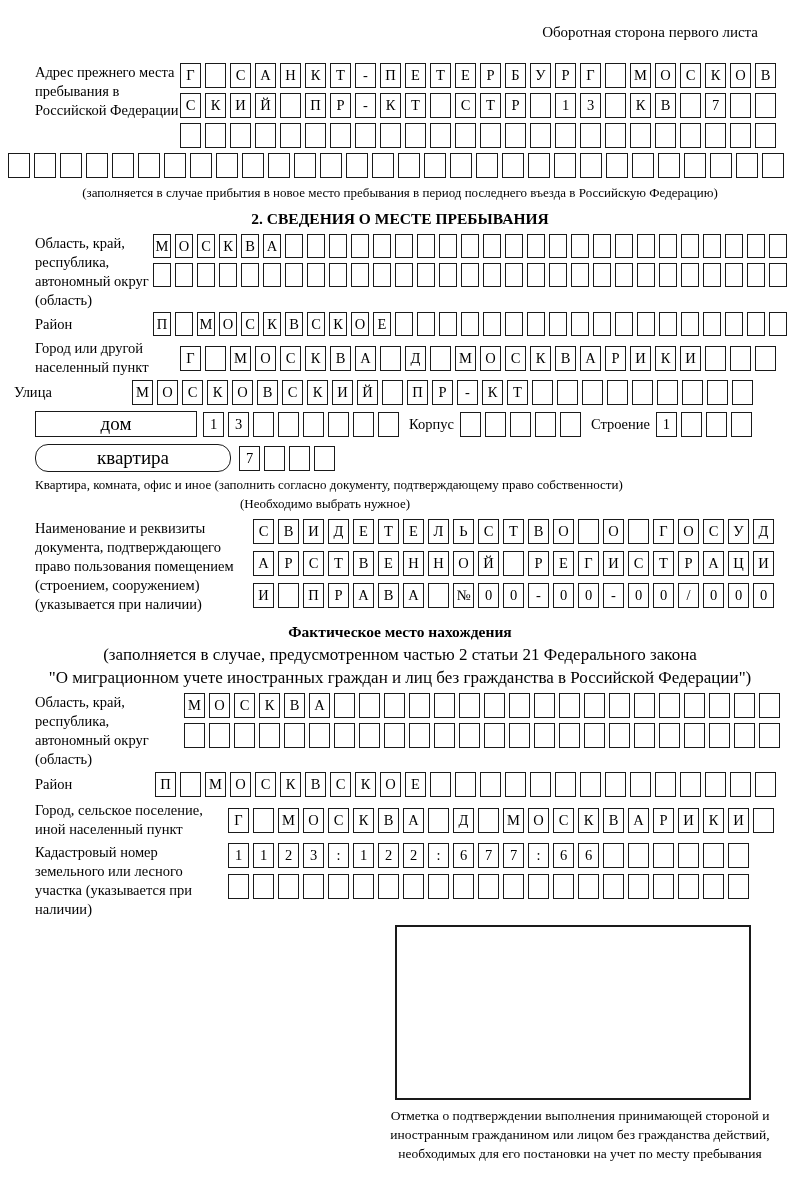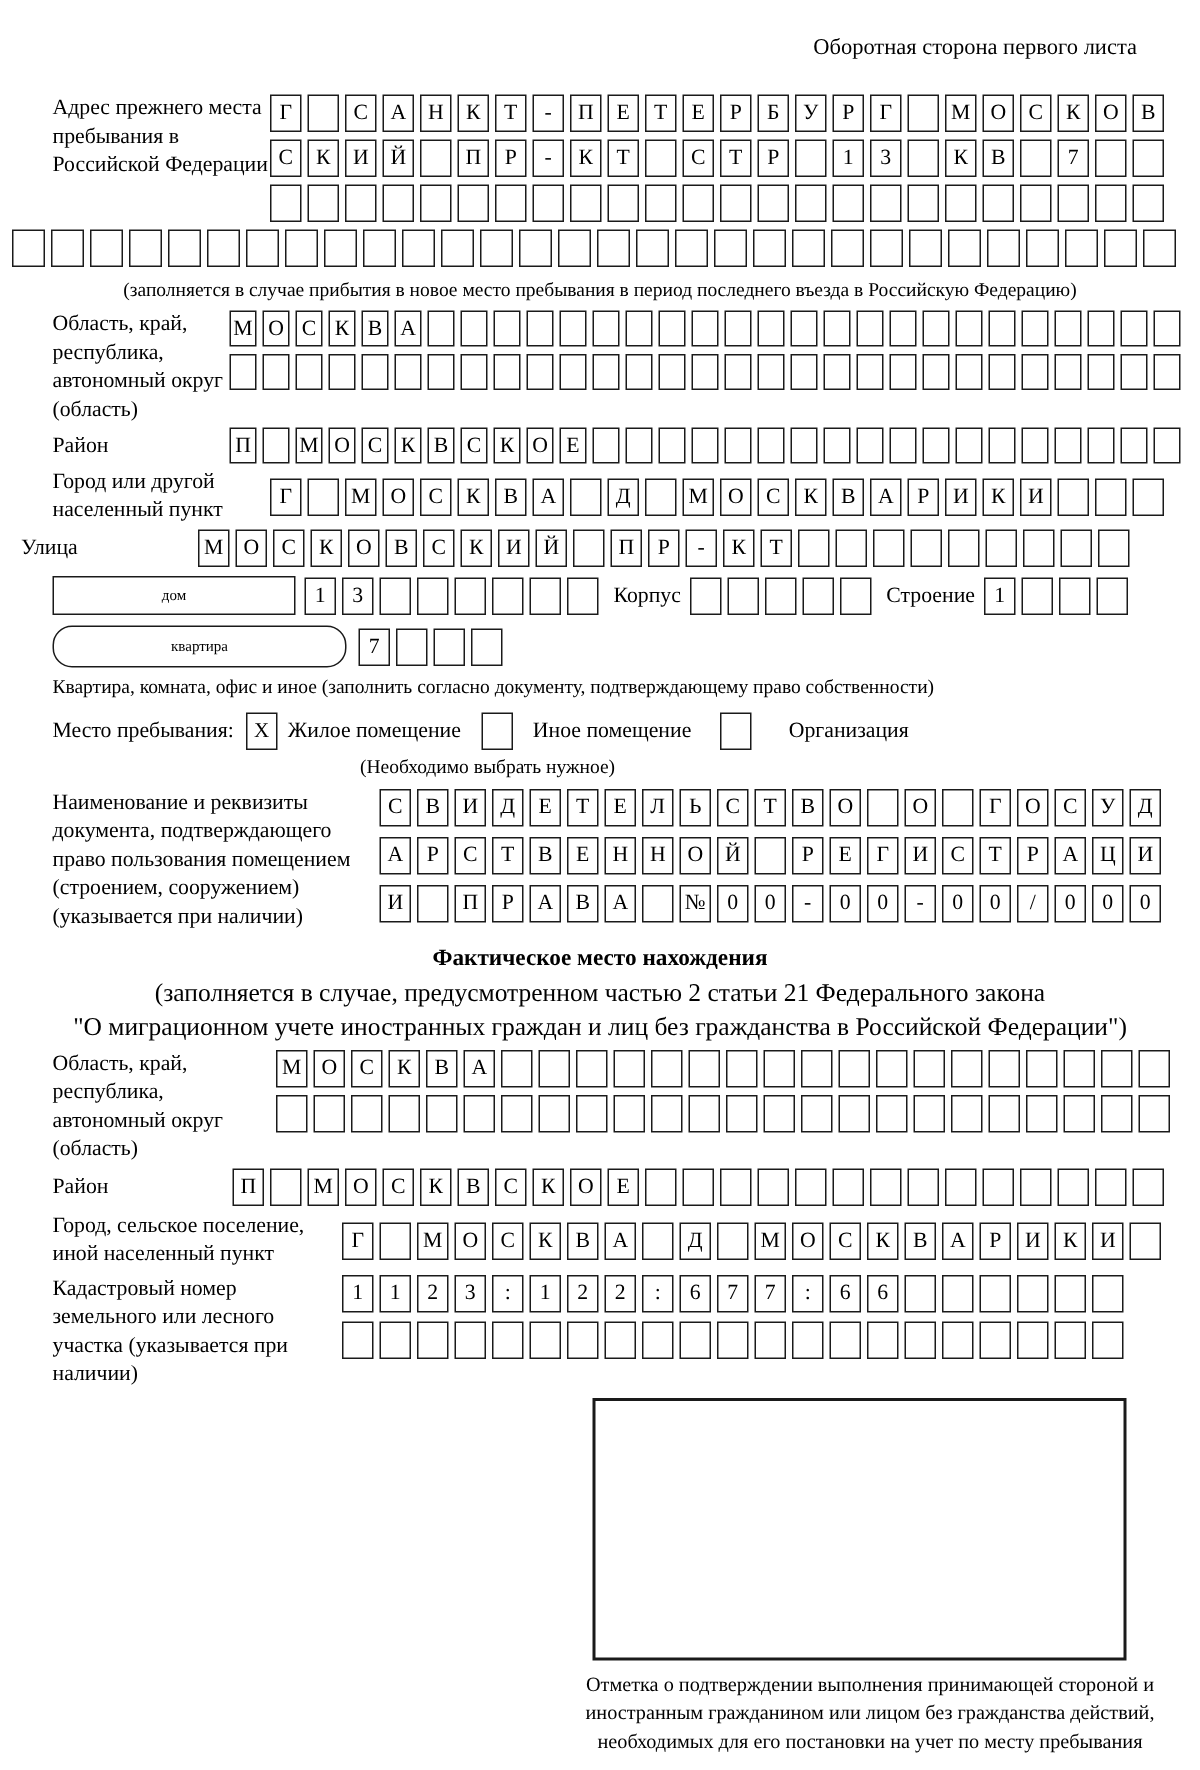--- a/index.html
+++ b/index.html
@@ -35,21 +35,21 @@
   .district1{ margin:2px 0 0 35px; align-items:center; }
   .district1 .label{ width:118px; }
   .city1{ margin:3px 0 0 35px; align-items:center; }
   .city1 .label{ width:145px; }
   .street1{ margin:3px 0 0 14px; align-items:center; }
   .street1 .label{ width:118px; }
 
   .houserow{ margin:6px 0 0 35px; align-items:center; }
   .widebox{
     box-sizing:border-box; border:1.6px solid #1a1a1a; height:26px;
-    display:flex; align-items:center; justify-content:center; font-size:10px;
+    display:flex; align-items:center; justify-content:center; font-size:19px;
   }
   .dom-box{ width:162px; margin-right:6px; }
   .kv-box{ width:196px; margin-right:8px; height:28px;border-radius:13px; }
   .inline-label{ font-size:14.5px; margin:0 6px 0 10px; }
   .note-left{ margin:5px 0 0 35px; font-size:13px; }
   .aptrow{ margin:7px 0 0 35px; align-items:center; }
 
   .stayrow{ margin:9px 0 0 35px; align-items:center; font-size:14.5px; }
   .checkbox{
     box-sizing:border-box; width:21px; height:25px; border:1.5px solid #1a1a1a;
@@ -198,20 +198,21 @@
       <span class="cell"></span>
       <span class="cell"></span>
       <span class="cell"></span>
       <span class="cell"></span>
       <span class="cell"></span>
       <span class="cell"></span>
       <span class="cell"></span>
     </div>
   <div class="note-center">(заполняется в случае прибытия в новое место пребывания в период последнего въезда в Российскую Федерацию)</div>
 
+  <div class="title-bold">2. СВЕДЕНИЯ О МЕСТЕ ПРЕБЫВАНИЯ</div>
 
   <div class="frow region1">
     <div class="label">Область, край, республика, автономный округ (область)</div>
     <div class="grid">
       <div class="cells sm">
           <span class="cell">М</span>
           <span class="cell">О</span>
           <span class="cell">С</span>
           <span class="cell">К</span>
           <span class="cell">В</span>
@@ -403,29 +404,20 @@
     <div class="widebox kv-box">квартира</div>
     <div class="cells">
         <span class="cell">7</span>
         <span class="cell"></span>
         <span class="cell"></span>
         <span class="cell"></span>
       </div>
   </div>
   <div class="note-left">Квартира, комната, офис и иное (заполнить согласно документу, подтверждающему право собственности)</div>
 
-  <div class="frow stayrow">
-    <span>Место пребывания:</span>
-    <span class="checkbox cb1">X</span>
-    <span class="lab1">Жилое помещение</span>
-    <span class="checkbox cb2"></span>
-    <span class="lab2">Иное помещение</span>
-    <span class="checkbox cb3"></span>
-    <span class="lab3">Организация</span>
-  </div>
   <div class="stay-note">(Необходимо выбрать нужное)</div>
 
   <div class="frow docsec">
     <div class="label">Наименование и реквизиты документа, подтверждающего право пользования помещением (строением, сооружением) (указывается при наличии)</div>
     <div class="grid">
       <div class="cells">
           <span class="cell">С</span>
           <span class="cell">В</span>
           <span class="cell">И</span>
           <span class="cell">Д</span>

